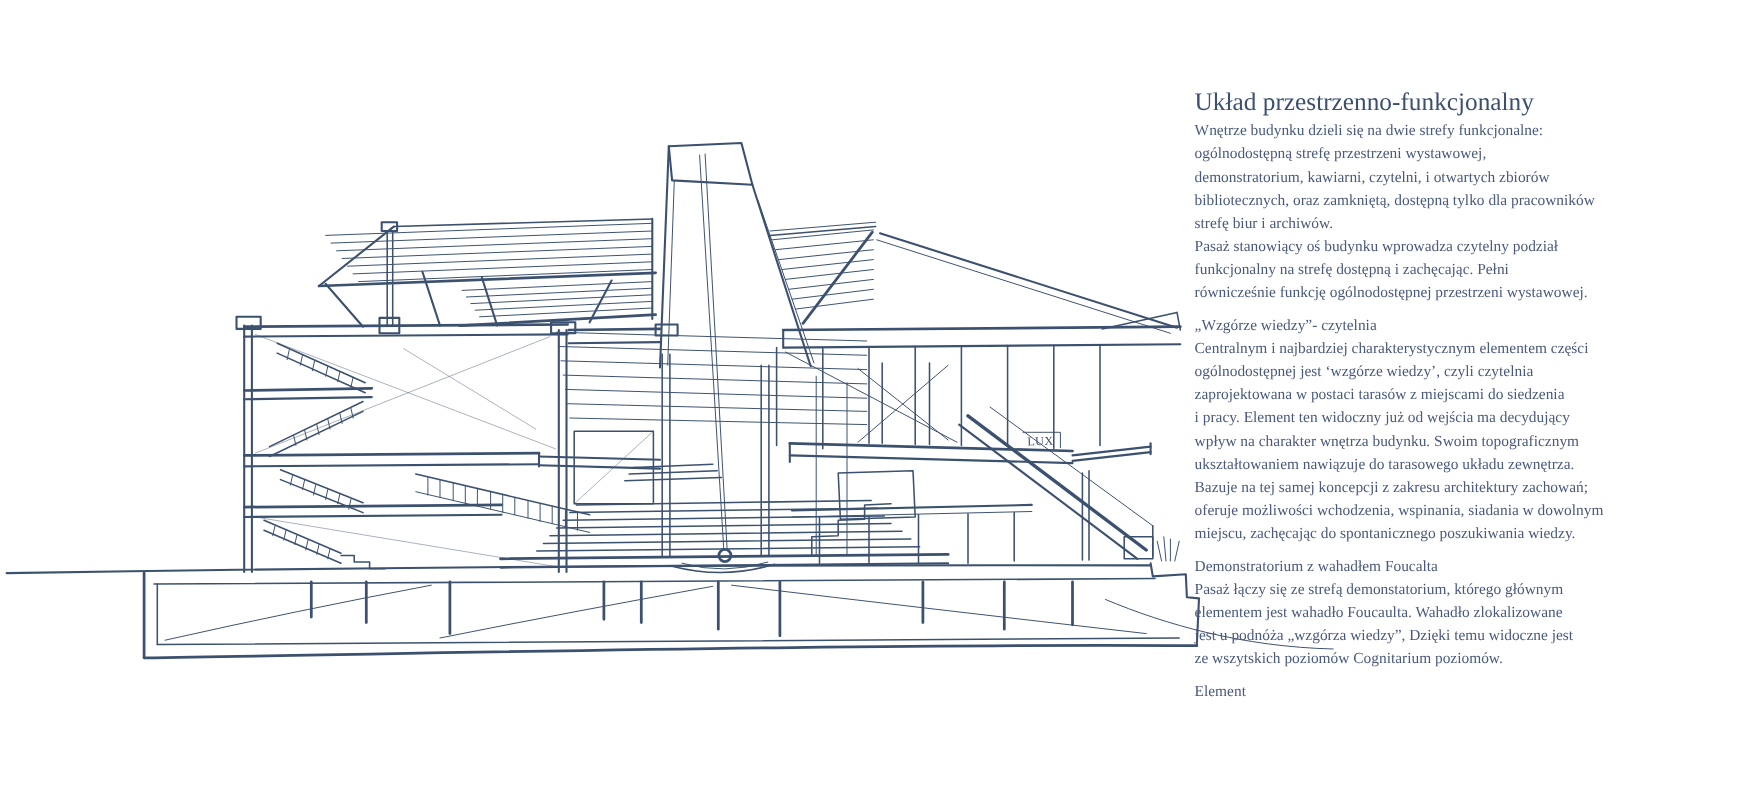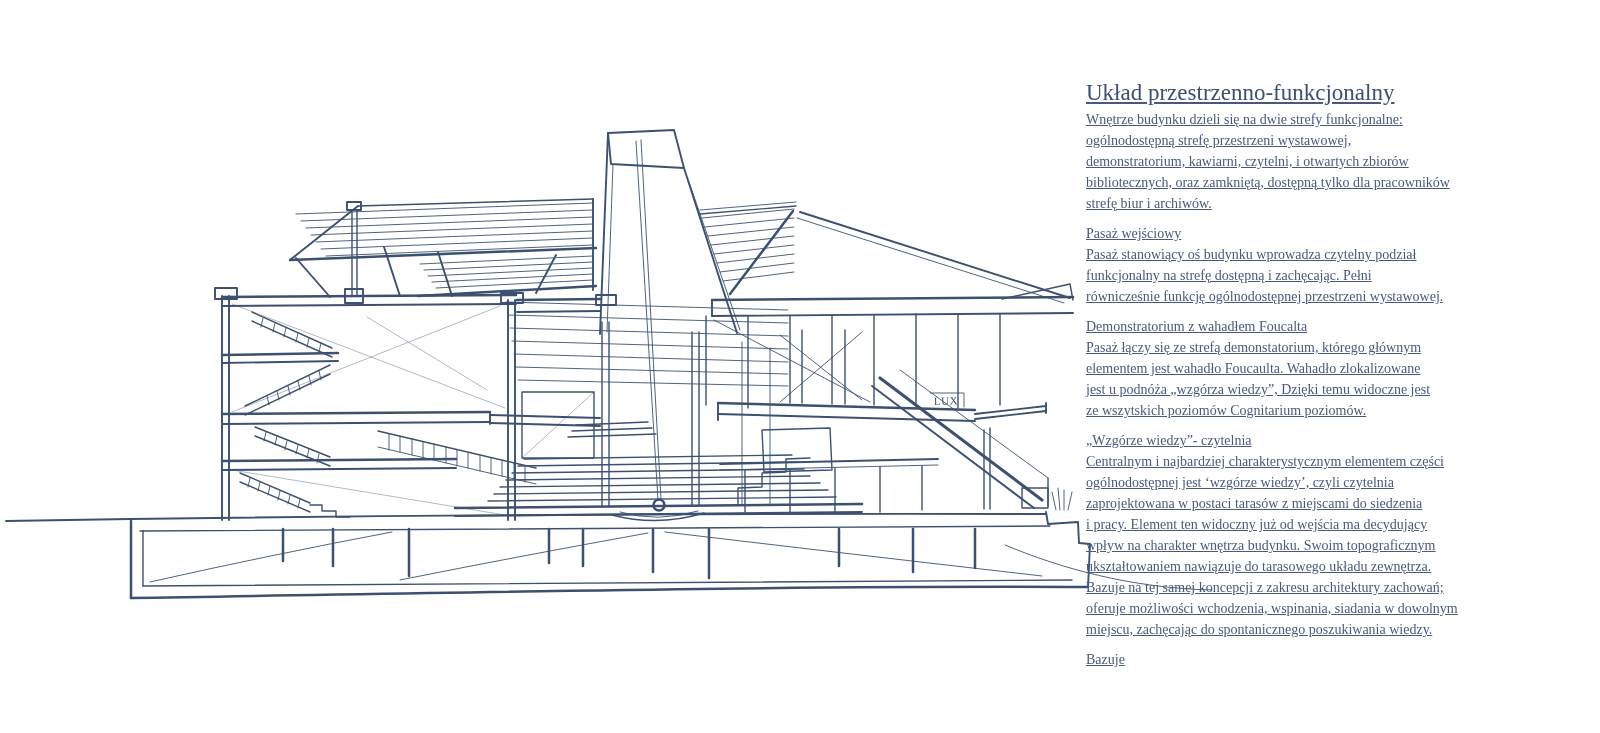--- a/index.html
+++ b/index.html
@@ -16,21 +16,20 @@
   .w15{stroke-width:1.4;}
   .w2{stroke-width:1.9;}
   .w25{stroke-width:2.5;}
   .w3{stroke-width:3.1;}
   .faint{opacity:.5;stroke-width:.8;}
   .lux{font-family:"Liberation Serif",serif;font-size:11px;fill:#3c516f;letter-spacing:.5px;}
   
   .text-col{
     position:absolute;left:1086px;top:79px;width:468px;
     color:#49597b;
-    text-decoration:underline;
   }
   .page-title{
     font-size:23px;line-height:27px;font-weight:400;margin:0 0 3px 0;color:#3b4f70;
   }
   .sec p{
     margin:0;font-size:14px;line-height:21px;white-space:pre-line;
   }
   .sec .shead{margin-top:9px;}
 </style>
 </head>
@@ -210,45 +209,44 @@
 
     <div class="sec">
       <p>Wnętrze budynku dzieli się na dwie strefy funkcjonalne:
 ogólnodostępną strefę przestrzeni wystawowej,
 demonstratorium, kawiarni, czytelni, i otwartych zbiorów
 bibliotecznych, oraz zamkniętą, dostępną tylko dla pracowników
 strefę biur i archiwów.</p>
     </div>
 
     <div class="sec">
-      <p class="shead">Pasaż wejściowy</p>
       <p>Pasaż stanowiący oś budynku wprowadza czytelny podział
 funkcjonalny na strefę dostępną i zachęcając. Pełni
 równicześnie funkcję ogólnodostępnej przestrzeni wystawowej.</p>
-    </div>
-
-    <div class="sec">
-      <p class="shead">Demonstratorium z wahadłem Foucalta</p>
-      <p>Pasaż łączy się ze strefą demonstatorium, którego głównym
-elementem jest wahadło Foucaulta. Wahadło zlokalizowane
-jest u podnóża „wzgórza wiedzy”, Dzięki temu widoczne jest
-ze wszytskich poziomów Cognitarium poziomów.</p>
     </div>
 
     <div class="sec">
       <p class="shead">„Wzgórze wiedzy”- czytelnia</p>
       <p>Centralnym i najbardziej charakterystycznym elementem części
 ogólnodostępnej jest ‘wzgórze wiedzy’, czyli czytelnia
 zaprojektowana w postaci tarasów z miejscami do siedzenia
 i pracy. Element ten widoczny już od wejścia ma decydujący
 wpływ na charakter wnętrza budynku. Swoim topograficznym
 ukształtowaniem nawiązuje do tarasowego układu zewnętrza.
 Bazuje na tej samej koncepcji z zakresu architektury zachowań;
 oferuje możliwości wchodzenia, wspinania, siadania w dowolnym
 miejscu, zachęcając do spontanicznego poszukiwania wiedzy.</p>
     </div>
 
     <div class="sec">
-      <p class="shead">Bazuje</p>
+      <p class="shead">Demonstratorium z wahadłem Foucalta</p>
+      <p>Pasaż łączy się ze strefą demonstatorium, którego głównym
+elementem jest wahadło Foucaulta. Wahadło zlokalizowane
+jest u podnóża „wzgórza wiedzy”, Dzięki temu widoczne jest
+ze wszytskich poziomów Cognitarium poziomów.</p>
+    </div>
+
+    <div class="sec">
+      <p class="shead">Element</p>
     </div>
   </div>
 
 </div>
 
 </body></html>

